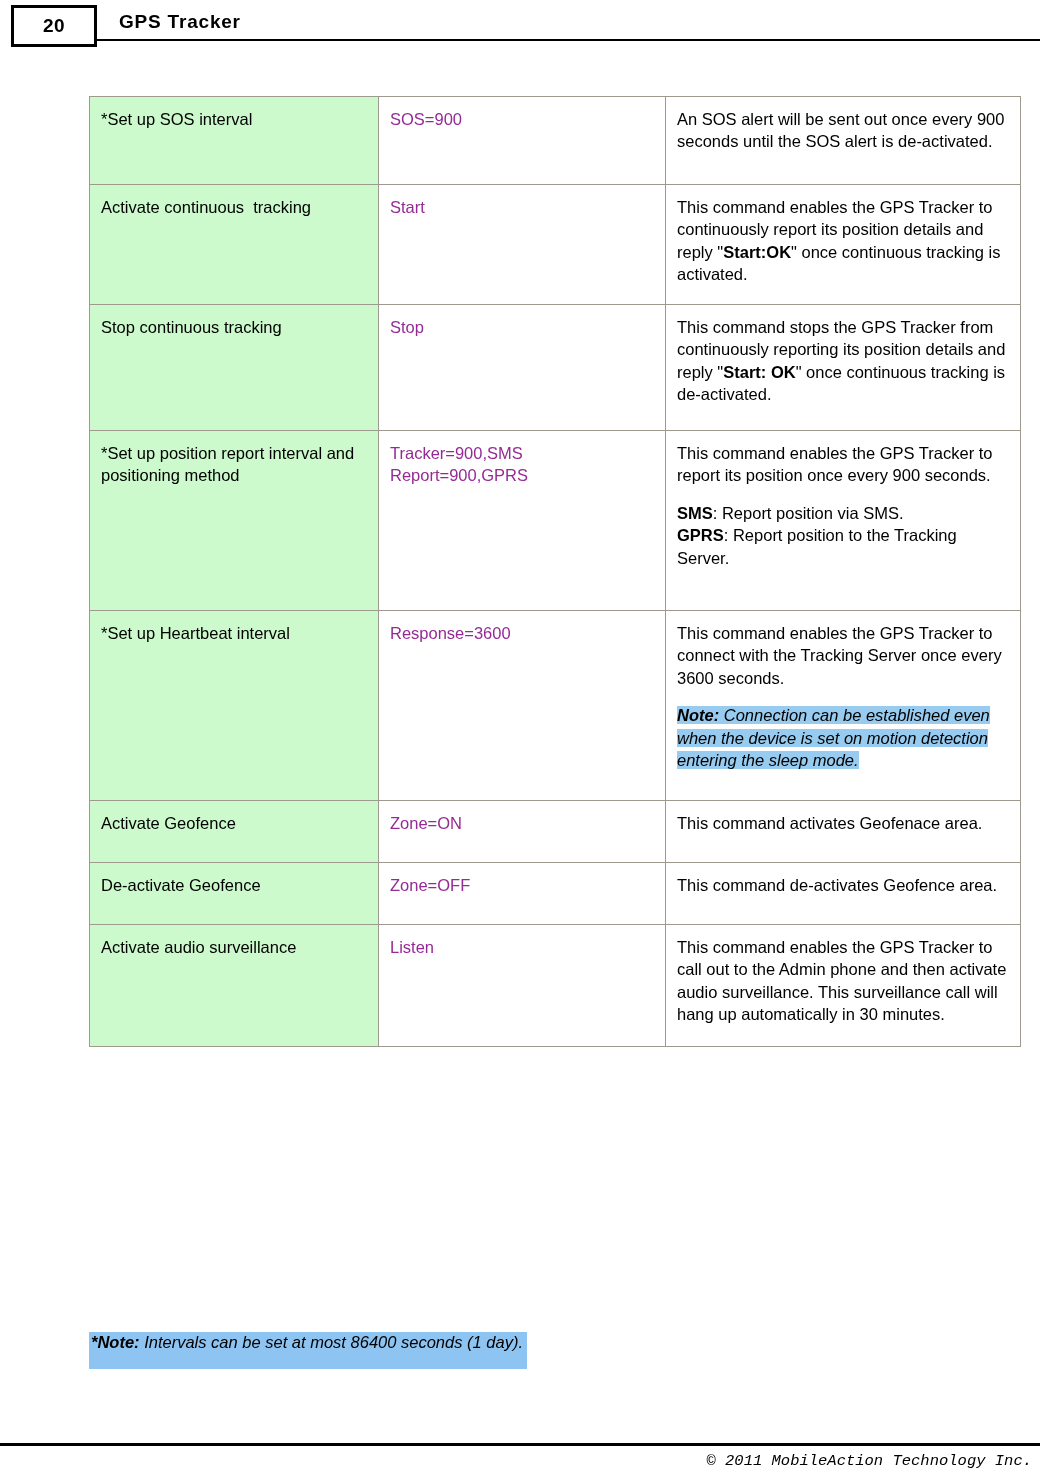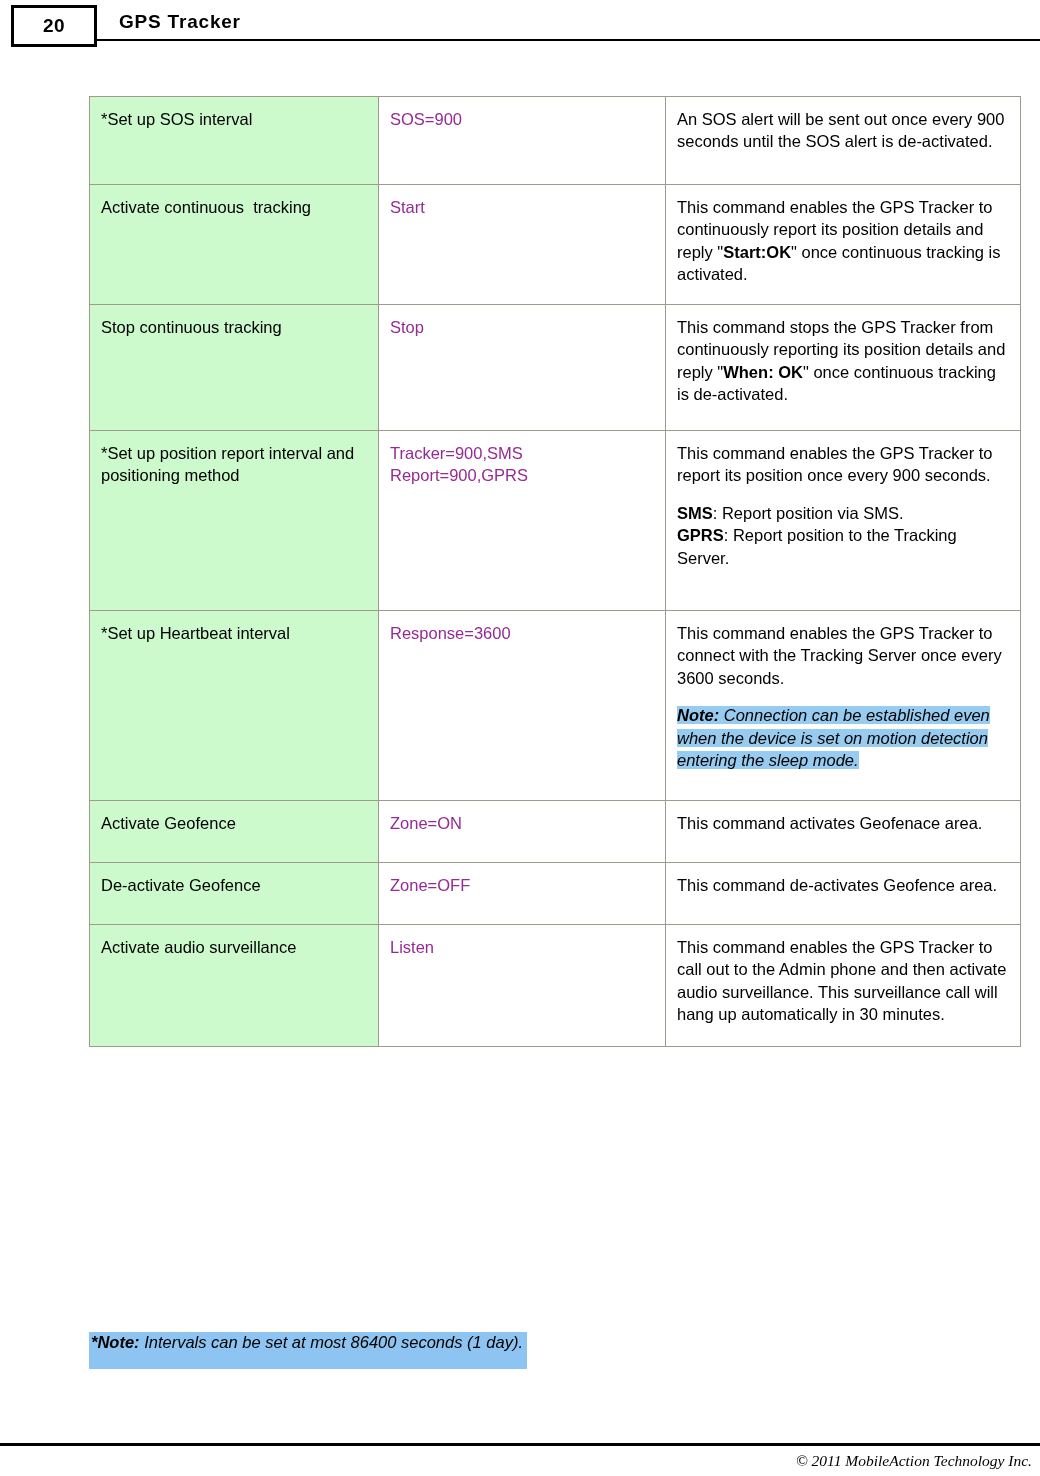--- a/index.html
+++ b/index.html
@@ -134,21 +134,21 @@
     left: 0;
     top: 1443px;
     width: 1040px;
     height: 3px;
     background: #000000;
   }
   .footer-copyright {
     position: absolute;
     right: 8px;
     top: 1452px;
-    font-family: Liberation Serif, serif;
+    font-family: Liberation Mono, monospace;
     font-style: italic;
     font-size: 15.5px;
     white-space: nowrap;
   }
 </style>
 </head>
 <body>
 
 <div class="page-header">
   <div class="page-number-box">
@@ -178,21 +178,21 @@
           <td class="col-command">
             <span class="cmdline">Start</span>
           </td>
           <td class="col-desc"><span>This command enables the GPS Tracker to continuously report its position details and reply "</span><span class="desc-b">Start:OK</span><span>" once continuous tracking is activated.</span></td>
         </tr>
         <tr style="height: 126px;">
           <td class="col-action"><span class="label">Stop continuous tracking</span></td>
           <td class="col-command">
             <span class="cmdline">Stop</span>
           </td>
-          <td class="col-desc"><span>This command stops the GPS Tracker from continuously reporting its position details and reply "</span><span class="desc-b">When: OK</span><span>" once continuous tracking is de-activated.</span></td>
+          <td class="col-desc"><span>This command stops the GPS Tracker from continuously reporting its position details and reply "</span><span class="desc-b">Start: OK</span><span>" once continuous tracking is de-activated.</span></td>
         </tr>
         <tr style="height: 180px;">
           <td class="col-action"><span class="label">*Set up position report interval and positioning method</span></td>
           <td class="col-command">
             <span class="cmdline">Tracker=900,SMS</span>
             <span class="cmdline">Report=900,GPRS</span>
           </td>
           <td class="col-desc"><span>This command enables the GPS Tracker to report its position once every 900 seconds.</span><span class="desc-gap"></span><span class="desc-b">SMS</span><span>: Report position via SMS.</span><br><span class="desc-b">GPRS</span><span>: Report position to the Tracking Server.</span></td>
         </tr>
         <tr style="height: 190px;">

